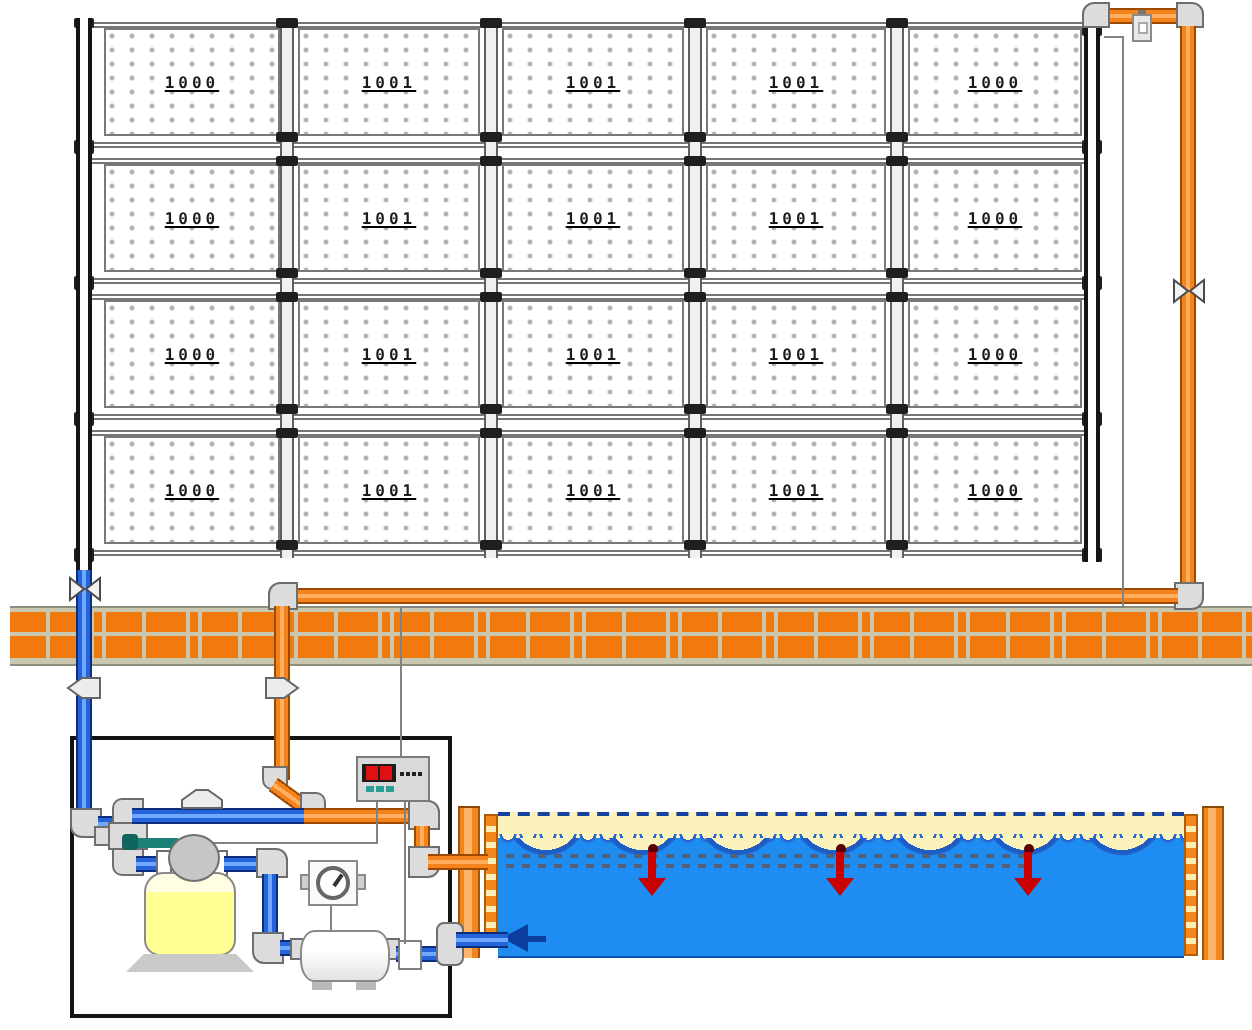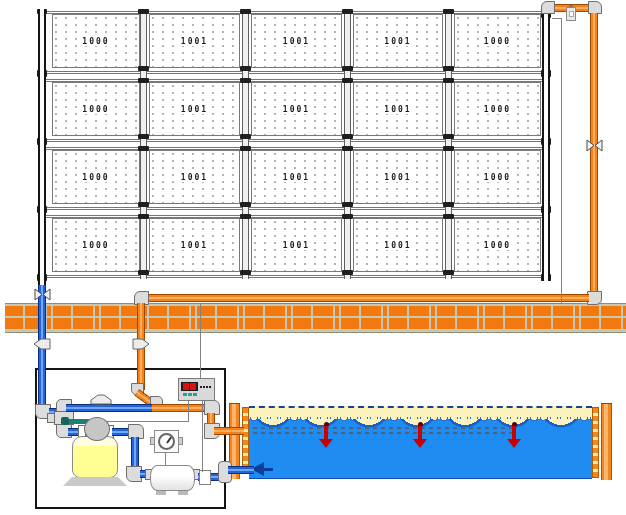--- a/index.html
+++ b/index.html
@@ -13,21 +13,21 @@
   .pb-v{width:8px;background:linear-gradient(90deg,#0b2f7d 0 1px,#2563d8 1px 3px,#6ea8ff 3px 5px,#2563d8 5px 7px,#0b2f7d 7px 8px);}
   .pk-v{width:8px;background:linear-gradient(90deg,#151515 0 2px,#fdfdfd 2px 6px,#151515 6px 8px);}
   .pg-v{width:7px;background:linear-gradient(90deg,#5f5f5f 0 1px,#f0f0f0 1px 6px,#5f5f5f 6px 7px);}
   .rail{height:3px;background:linear-gradient(180deg,#767676 0 1px,#fff 1px 2px,#767676 2px 3px);}
   .cap{background:#1f1f1f;border-radius:1px;}
   .fit{background:#dcdcdc;border:1px solid #6e6e6e;box-sizing:border-box;}
   .wire{background:#828282;}
   
   .panel{background:#fff;border:1px solid #787878;box-sizing:border-box;
     background-image:radial-gradient(circle at 3px 3px,#b3b3b3 1px,rgba(0,0,0,0) 1.5px);
-    background-size:10px 7px;display:flex;align-items:center;justify-content:center;}
+    background-size:10px 7px;display:flex;align-items:center;justify-content:center;text-decoration:underline;}
   .panel span{font:bold 8px "DejaVu Sans Mono",monospace;letter-spacing:2px;color:#1c1c1c;
     background:#fff;padding:0 2px;line-height:9px;}
   
   .wall{background-color:#cac7b0;border-top:1px solid #8d8d7c;border-bottom:1px solid #8d8d7c;
     background-image:
       repeating-linear-gradient(90deg,rgba(0,0,0,0) 0 18px,#cac7b0 18px 20px,rgba(0,0,0,0) 20px 40px,#cac7b0 40px 42px,rgba(0,0,0,0) 42px 46px,#cac7b0 46px 48px),
       linear-gradient(180deg,#cac7b0 0 2px,#f1790e 2px 12px,#cac7b0 12px 14px,#f1790e 14px 25px,#cac7b0 25px 27px);}
   
   .water{background:#1e8cf0;border-bottom:1px solid #0f4fae;}
   .surface{background:#fcf3bc;border-top:2px dashed #16419e;box-sizing:border-box;}

